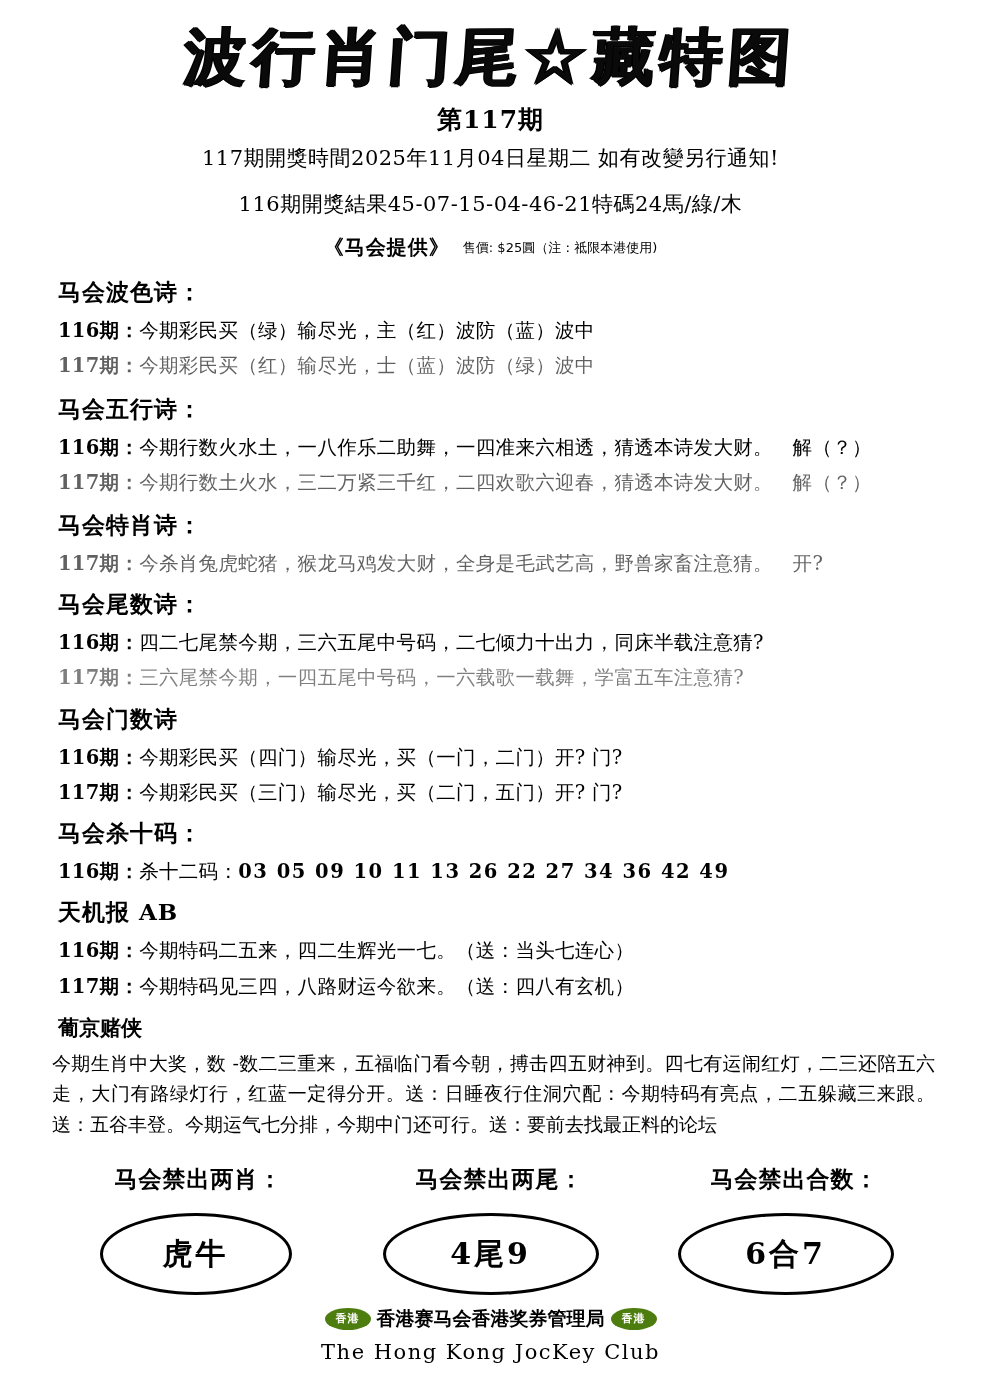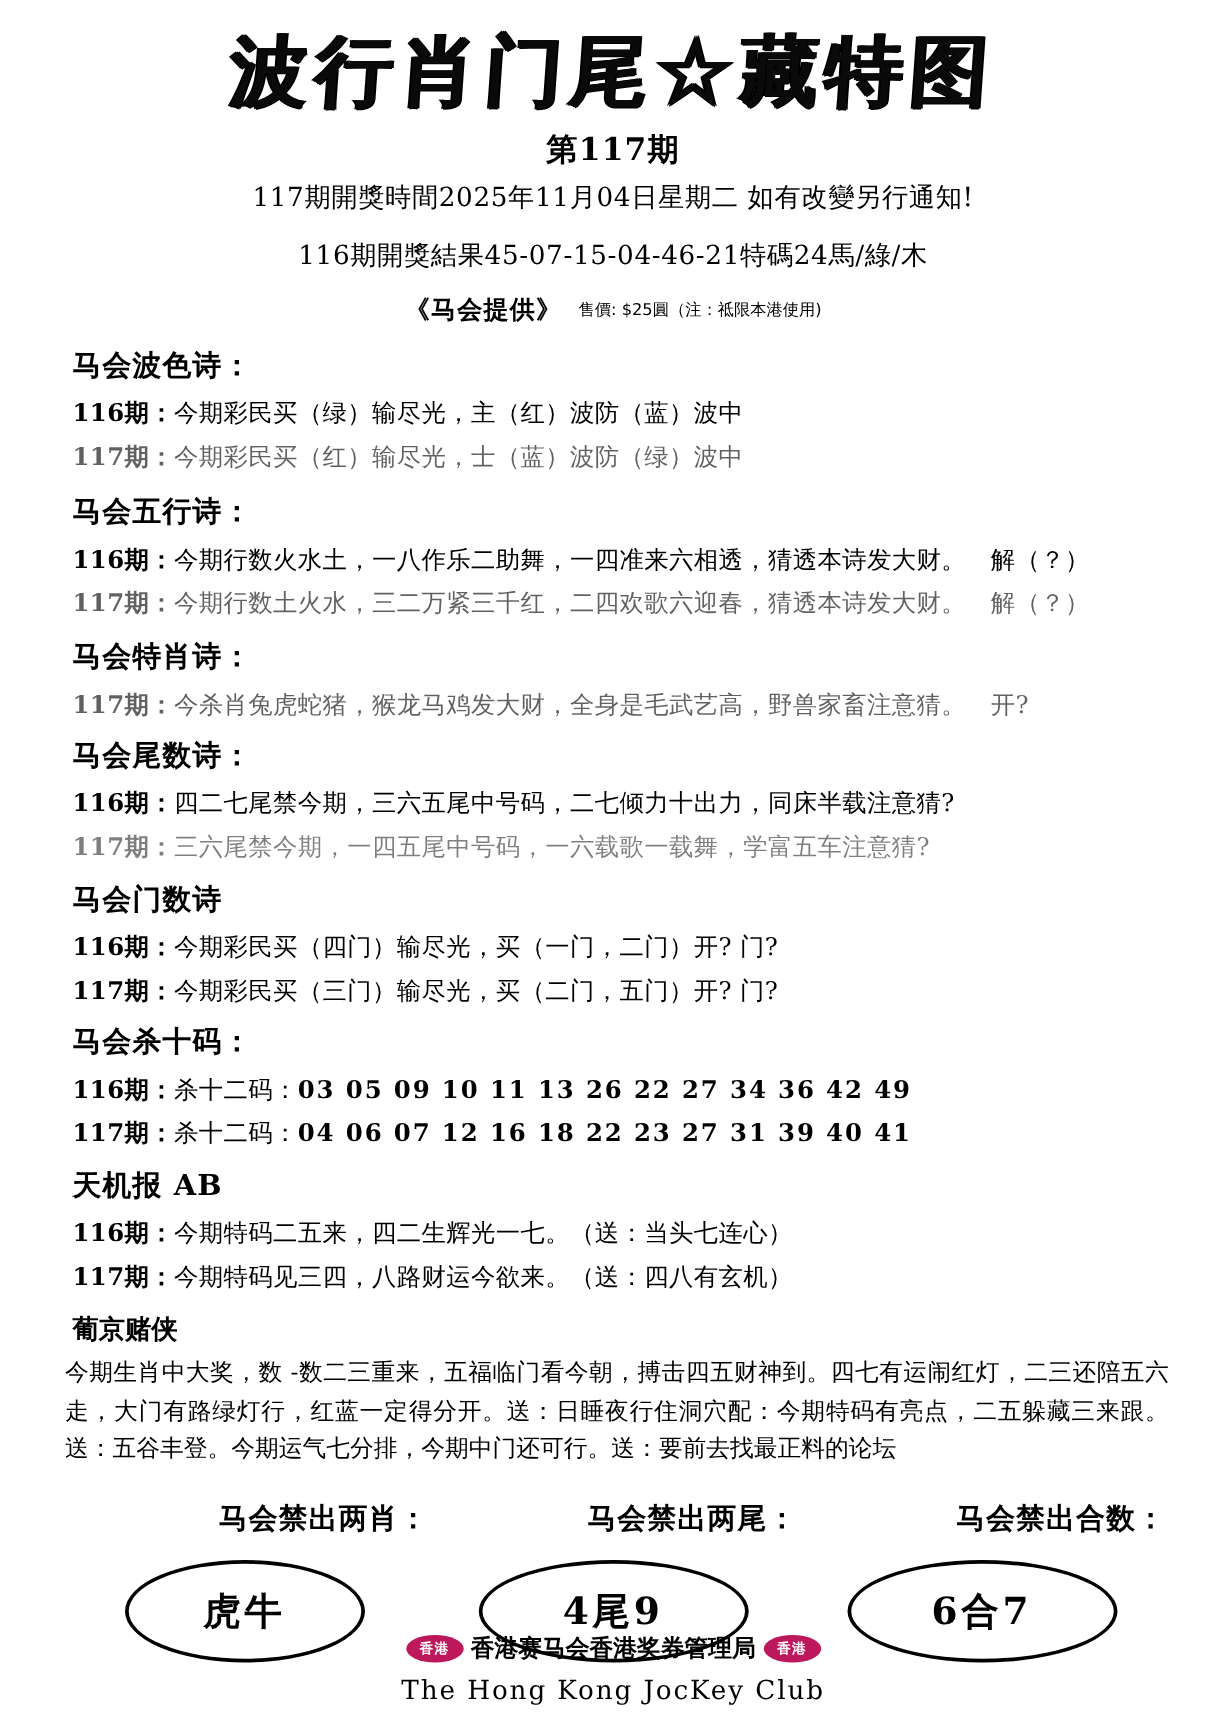--- a/index.html
+++ b/index.html
@@ -140,21 +140,21 @@
   }
   .forbid-col {
     width: 300px;
     text-align: center;
   }
   .forbid-label {
     font-family: "DejaVu Serif", "Liberation Serif", serif;
     font-size: 23px;
     font-weight: 700;
     letter-spacing: 1px;
-    text-align: right;
+    text-align: center;
     margin-left: 6px;
   }
   .forbid-col.mid .forbid-label { margin-left: 18px; }
   .forbid-col.right .forbid-label { margin-left: 18px; }
   .ellipse {
     margin: 18px auto 0 auto;
     width: 186px;
     height: 76px;
     border: 3px solid #000;
     border-radius: 50%;
@@ -183,28 +183,28 @@
     font-weight: 700;
     display: flex;
     align-items: center;
     justify-content: center;
     gap: 6px;
   }
   .logo {
     width: 46px;
     height: 22px;
     border-radius: 50%;
-    background: #be185d;
+    background: #4d7c0f;
     color: #fff;
     font-size: 11px;
     line-height: 22px;
     letter-spacing: 1px;
     display: inline-block;
     text-align: center;
-    font-family: Liberation Serif, serif;
+    font-family: Liberation Mono, monospace;
   }
   .footer-en {
     font-family: "DejaVu Serif", "Liberation Serif", serif;
     font-size: 21px;
     letter-spacing: 1.5px;
     margin-top: 8px;
   }
 </style>
 </head>
 <body>
@@ -269,23 +269,20 @@
       <div class="row">
         <span class="lbl">117期：</span><span>今期彩民买（三门）输尽光，买（二门，五门）开? 门?</span>
       </div>
     </div>
 
     <div class="section">
       <div class="sec-head small-gap">马会杀十码：</div>
       <div class="row">
         <span class="lbl">116期：</span><span>杀十二码：</span><span class="nums">03 05 09 10 11 13 26 22 27 34 36 42 49</span>
       </div>
-      <div class="row">
-        <span class="lbl">117期：</span><span>杀十二码：</span><span class="nums">04 06 07 12 16 18 22 23 27 31 39 40 41</span>
-      </div>
     </div>
 
     <div class="section">
       <div class="sec-head small-gap">天机报 AB</div>
       <div class="row">
         <span class="lbl">116期：</span><span>今期特码二五来，四二生辉光一七。（送：当头七连心）</span>
       </div>
       <div class="row">
         <span class="lbl">117期：</span><span>今期特码见三四，八路财运今欲来。（送：四八有玄机）</span>
       </div>

